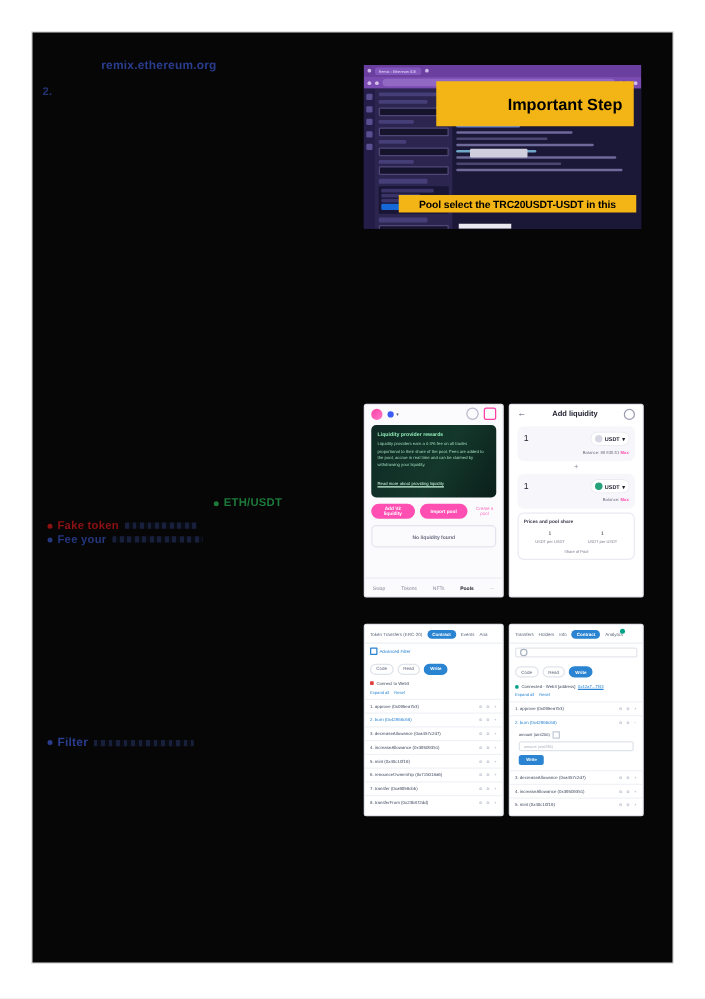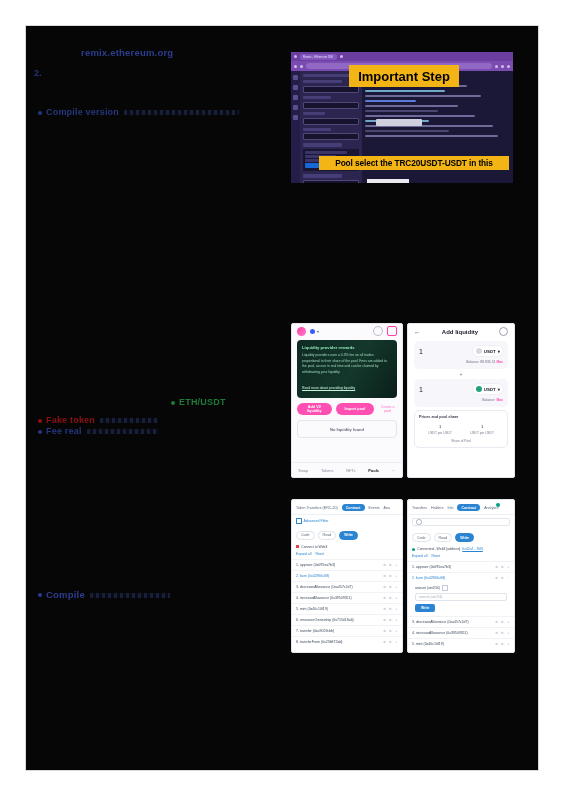--- a/index.html
+++ b/index.html
@@ -48,21 +48,21 @@
   .rx-list{background:#191534;padding:1.5px;border-radius:1px;margin-bottom:3px;}
   .rx-li{height:3px;background:#3b3468;margin-bottom:1.2px;border-radius:1px;}
   .rx-li.w60{width:60%}.rx-li.w80{width:80%}.rx-li.w45{width:45%}
   .rx-editor{flex:1;background:#1b1736;position:relative;padding:4px 3px;}
   .code{height:2.4px;border-radius:1px;margin-bottom:2.6px;}
   .c-kw{background:#5c7bd6}.c-st{background:#6e6a9a}.c-cm{background:#4a4770}.c-fn{background:#6fa8c9}
   .rx-tip{position:absolute;left:14px;top:48px;width:46px;height:7px;background:#cfcfdd;
           border-radius:1px;}
   .rx-banner{position:absolute;background:#f3b415;color:#000;font-weight:bold;
              display:flex;align-items:center;justify-content:center;}
-  .rx-ban-top{left:58px;top:13px;width:110px;height:22px;font-size:13px;}
+  .rx-ban-top{left:58px;top:13px;width:110px;height:36px;font-size:13px;padding-left:48px;}
   .rx-ban-bot{left:28px;top:104px;width:190px;height:14px;font-size:8.3px;letter-spacing:-.1px;}
   .rx-bottomline{position:absolute;left:76px;bottom:0;width:42px;height:4px;background:#e9e9ef;}
 
   
   .uni{left:265px;top:297px;width:110px;height:153px;background:#fbfbfd;
        border:1px solid #e6e6ee;border-radius:2px;}
   .uni-top{height:14px;display:flex;align-items:center;padding:0 5px;gap:4px;}
   .uni-logo{width:9px;height:9px;background:linear-gradient(135deg,#ff3fa4,#ff79c9);
             border-radius:50%;}
   .uni-chain{display:flex;align-items:center;gap:2px;font-size:4px;color:#5c5c73;}
@@ -156,37 +156,34 @@
 </style>
 </head>
 <body>
 
 <div class="page">
 
   <div class="notes">
     <div class="nt url">remix.ethereum.org</div>
     <div class="nt num">2.</div>
 
-    <div class="nt b-compile">
-      <span class="bullet"></span><span>Compile version</span><span class="redact" style="width:115px"></span>
-    </div>
 
     <div class="nt b-fake">
       <span class="bullet"></span><span>Fake token</span><span class="redact" style="width:58px"></span>
     </div>
     <div class="nt b-ethusdt">
       <span class="bullet"></span><span>ETH/USDT</span>
     </div>
 
     <div class="nt b-fee">
-      <span class="bullet"></span><span>Fee real</span><span class="redact" style="width:72px"></span>
+      <span class="bullet"></span><span>Fee your</span><span class="redact" style="width:72px"></span>
     </div>
 
     <div class="nt b-amount">
-      <span class="bullet"></span><span>Compile</span><span class="redact" style="width:80px"></span>
+      <span class="bullet"></span><span>Filter</span><span class="redact" style="width:80px"></span>
     </div>
   </div>
 
   <div class="shot remix">
     <div class="rx-tabbar">
       <div class="rx-dot"></div>
       <div class="rx-tab">Remix - Ethereum IDE</div>
       <div class="rx-dot"></div>
     </div>
     <div class="rx-urlbar">

